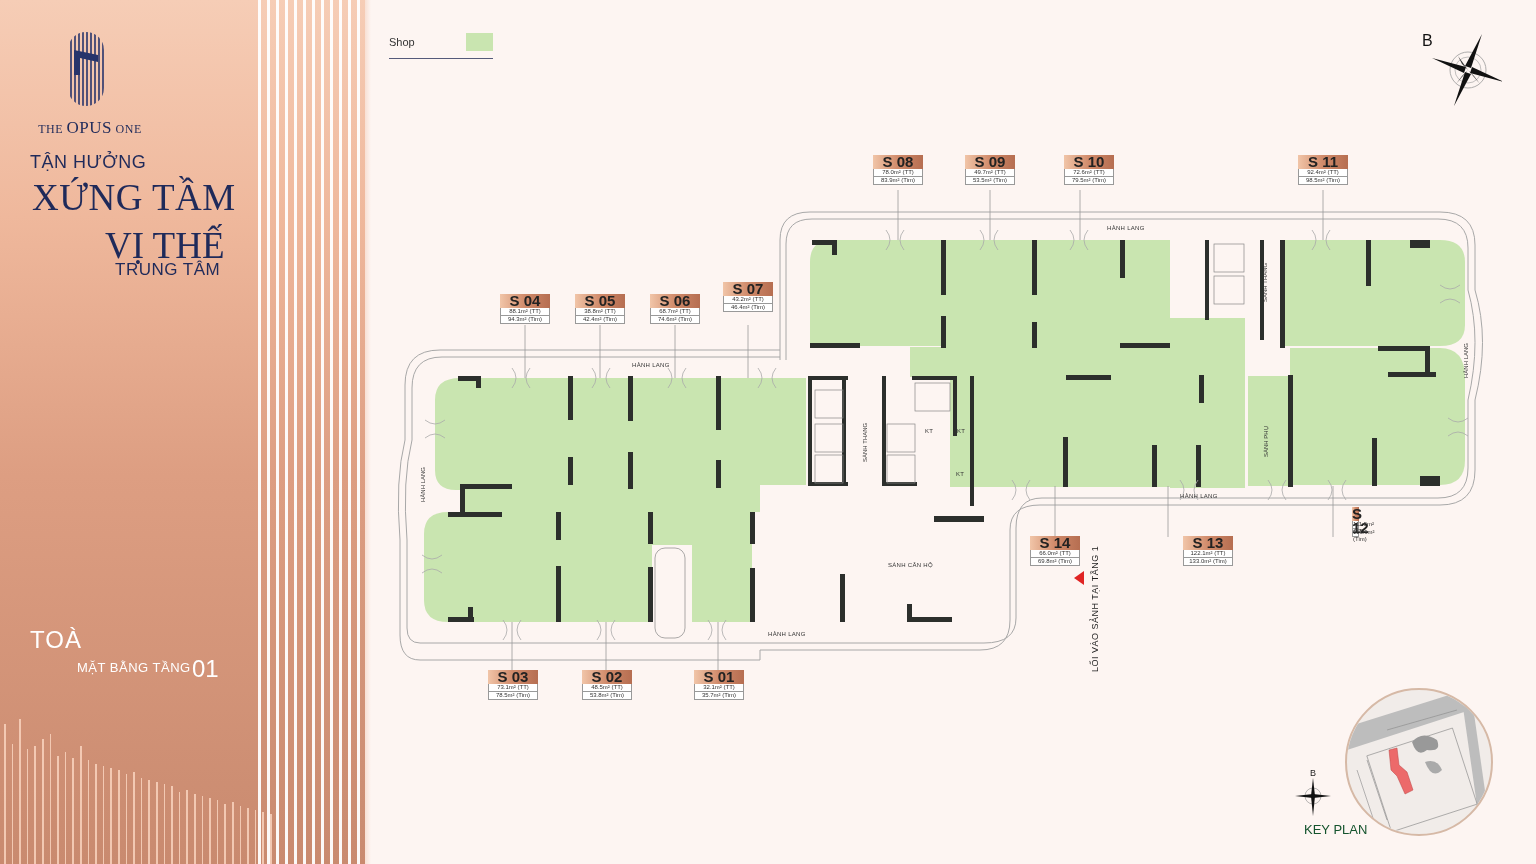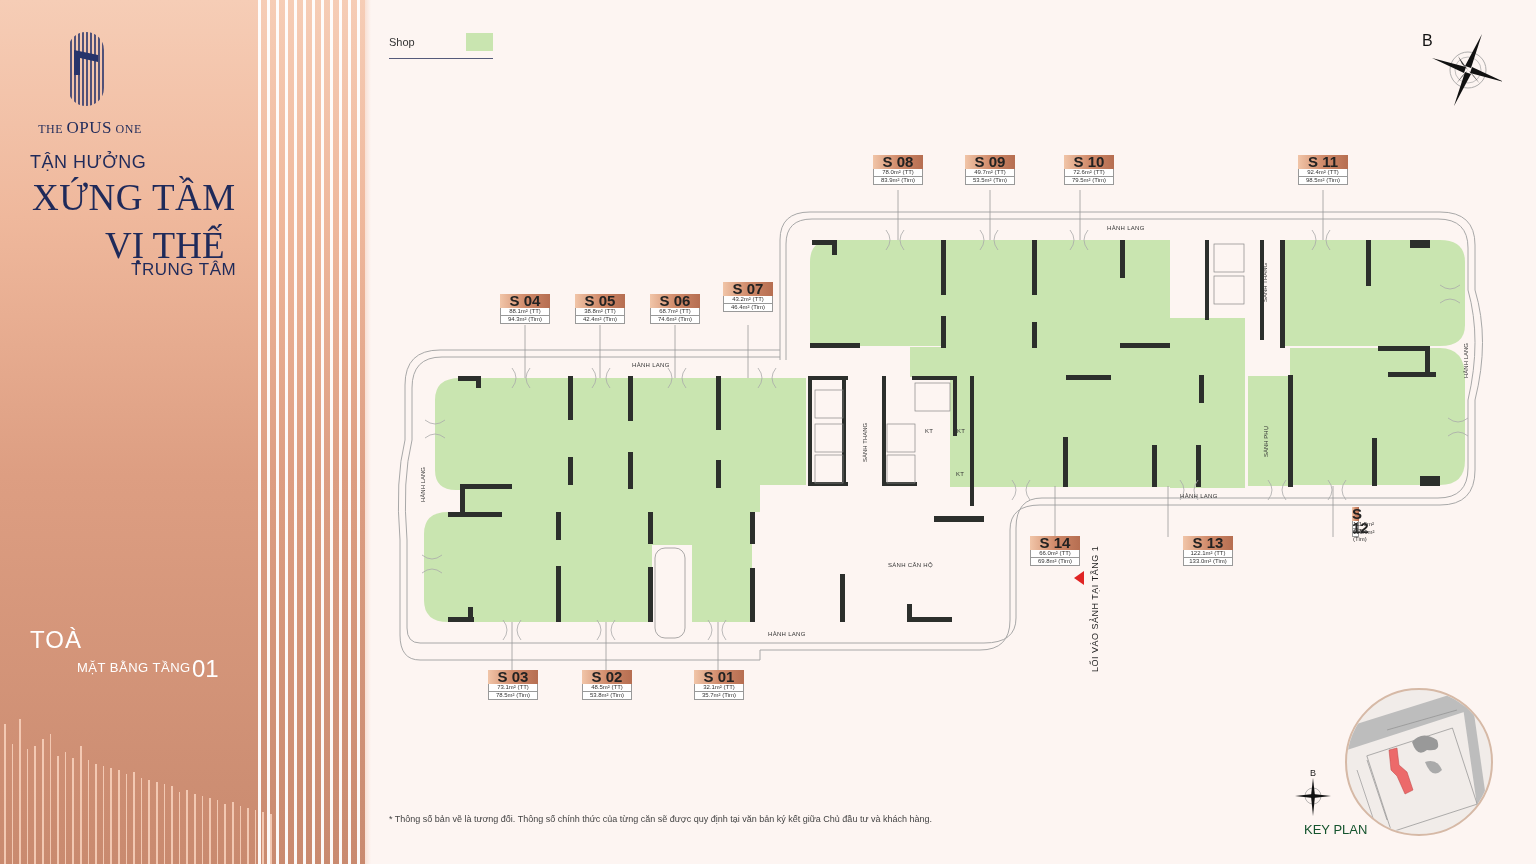--- a/index.html
+++ b/index.html
@@ -12,21 +12,21 @@
   background:repeating-linear-gradient(90deg,rgba(255,255,255,0.95) 0 3px,rgba(255,255,255,0) 3px 9px);}
 .stripes2{position:absolute;left:365px;top:0;width:6px;height:864px;background:linear-gradient(90deg,#f8e0d4,#fdf5f2);}
 .bars{position:absolute;left:0;bottom:0;width:260px;height:140px;}
 .bar{position:absolute;bottom:0;width:1.5px;background:rgba(255,220,200,0.75);}
 .logo-mark{position:absolute;left:66px;top:30px;width:40px;height:78px;}
 .logo-text{position:absolute;left:30px;top:118px;width:120px;text-align:center;font-family:"Liberation Serif",serif;color:#1f2a5a;font-size:12px;letter-spacing:0.5px;}
 .logo-text .big{font-size:17px;text-align:right;}
 .tag1{position:absolute;left:30px;top:152px;color:#1f2a5a;font-size:18px;letter-spacing:0.5px;}
 .tag2{position:absolute;left:32px;top:176px;color:#1f2a5a;font-family:"Liberation Serif",serif;font-size:37px;letter-spacing:0.5px;}
 .tag3{position:absolute;left:105px;top:224px;color:#1f2a5a;font-family:"Liberation Serif",serif;font-size:37px;}
-.tag4{position:absolute;left:115px;top:260px;color:#1f2a5a;font-size:17px;letter-spacing:0.5px;margin-left:16px;}
+.tag4{position:absolute;left:115px;top:260px;color:#1f2a5a;font-size:17px;letter-spacing:0.5px;}
 .toa{position:absolute;left:30px;top:626px;color:#fff;font-size:24px;letter-spacing:1px;}
 .os1{position:absolute;left:98px;top:590px;color:#fff;font-family:"Liberation Serif",serif;font-size:62px;}
 .mbt{position:absolute;left:77px;top:660px;color:#fff;font-size:13px;letter-spacing:0.5px;}
 .floorno{position:absolute;left:192px;top:655px;color:#fff;font-size:24px;}
 
 .legend{position:absolute;left:389px;top:33px;width:104px;height:26px;border-bottom:1px solid #555a7a;}
 .legend .lbl{position:absolute;left:0;top:3px;font-size:11px;color:#333;}
 .legend .sw{position:absolute;left:77px;top:0;width:27px;height:18px;background:#c9e5b0;}
 
 .compass{position:absolute;left:1418px;top:28px;width:84px;height:78px;}
@@ -363,21 +363,20 @@
   <div class="tag" style="left:694px;top:670px;">
     <div class="hd">S 01</div>
     <div class="ln">32.1m² (TT)</div>
     <div class="ln">35.7m² (Tim)</div>
   </div>
 
   <div class="arrow"></div>
   <div class="entry" style="top:672px;">LỐI VÀO SẢNH TẠI TẦNG 1</div>
 
   <div class="notes">
-    <div>* Thông số bản vẽ là tương đối. Thông số chính thức của từng căn sẽ được quy định tại văn bản ký kết giữa Chủ đầu tư và khách hàng.</div>
   </div>
 
   <div class="keyplan">
     <svg width="148" height="148" viewBox="0 0 148 148">
       <path d="M-10 40 L150 -10 L160 8 L0 60 Z" fill="#bdbdbd"></path>
       <path d="M80 150 L160 110 L165 125 L90 165 Z" fill="#bdbdbd"></path>
       <path d="M120 10 L140 150" stroke="#bdbdbd" stroke-width="10"></path>
       <g fill="none" stroke="#888" stroke-width="0.6">
         <rect x="30" y="50" width="90" height="80" transform="rotate(-18 75 90)"></rect>
         <path d="M20 70 L40 130 M10 80 L30 140 M40 40 L110 20"></path>

